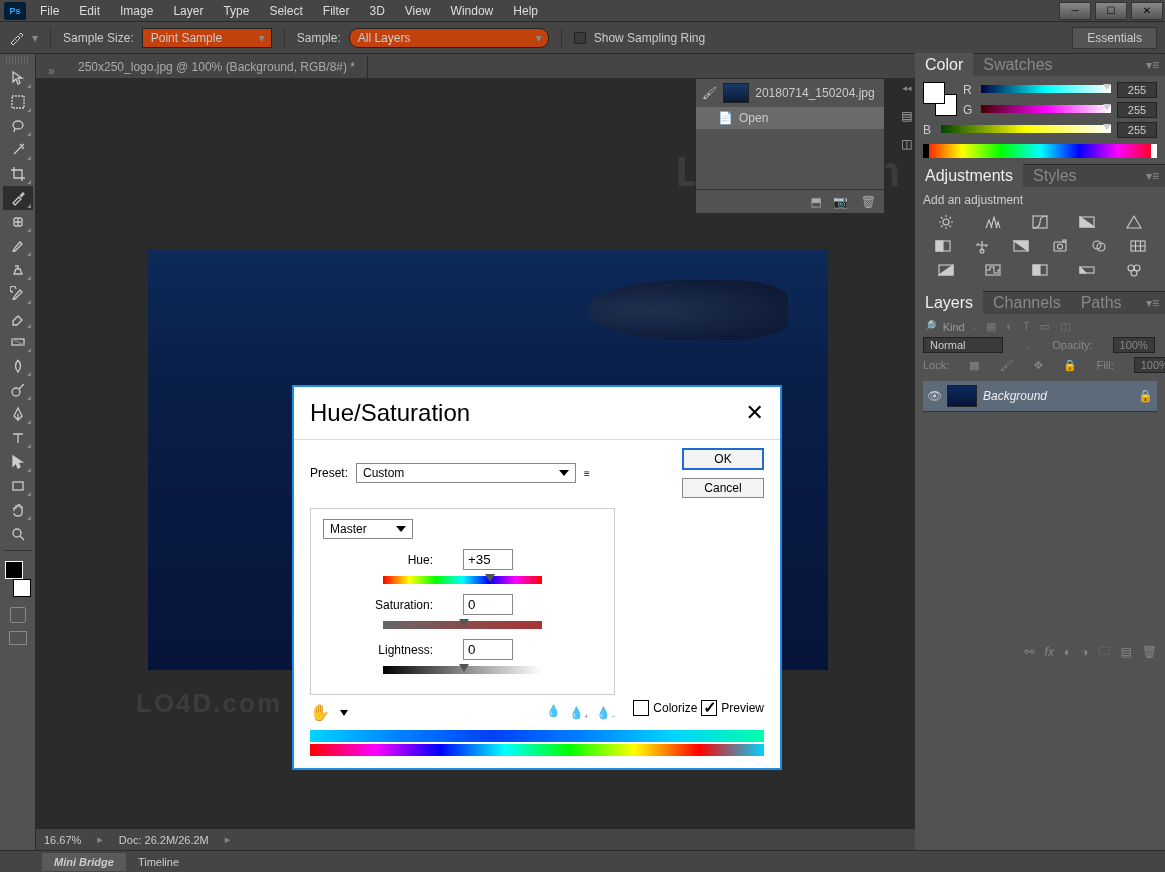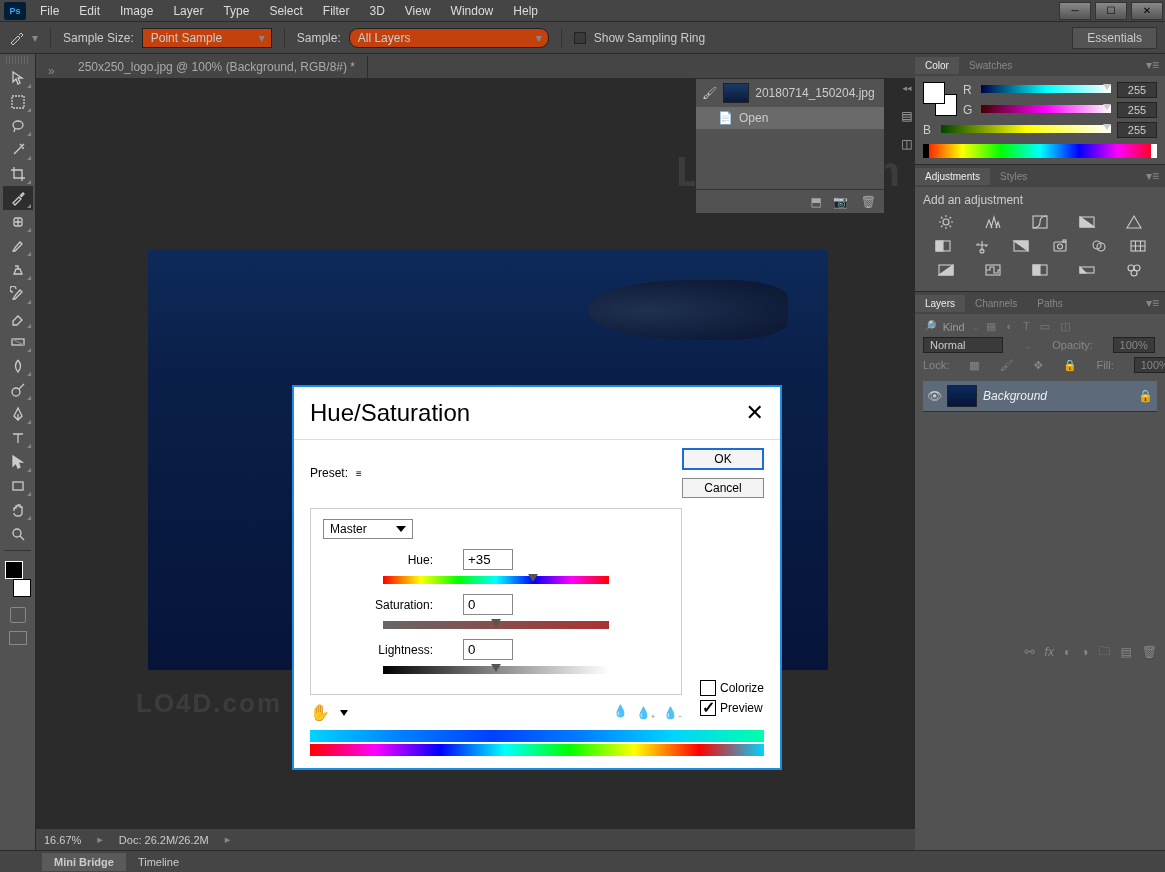--- a/index.html
+++ b/index.html
@@ -38,21 +38,21 @@
 .doc-tab.active { background: #2b2b2b; color: #fff; }
 .canvas-wrap { flex: 1; background: #2b2b2b; position: relative; overflow: hidden; }
 .canvas { position: absolute; left: 112px; top: 172px; width: 680px; height: 420px; background: linear-gradient(180deg,#0d2a5a 0%, #0a1f48 30%, #06143a 100%); overflow:hidden; }
 .fish { position:absolute; right:40px; top:30px; width:200px; height:60px; background: radial-gradient(ellipse at 30% 50%, #1f3050, #0a1530); border-radius: 50% 30% 30% 50%; }
 .status-bar { height: 22px; background: #454545; display: flex; align-items: center; padding: 0 8px; gap: 16px; color: #ccc; font-size: 11px; border-top: 1px solid #2a2a2a; }
 .sb-arrow { color:#888; }
 
 .right-col { width: 250px; background: #454545; display: flex; flex-direction: column; }
 .panel-group { border-bottom: 1px solid #2a2a2a; }
 .panel-tabs { display: flex; background: #454545; height: 22px; align-items: center; }
-.panel-tab { padding: 3px 10px; color: #888; font-size: 10px; }
+.panel-tab { padding: 3px 10px; color: #888; font-size: 16px; }
 .panel-tab.active { background: #525252; color: #eee; }
 .panel-menu { margin-left: auto; padding: 0 6px; color: #888; }
 .panel-body { background: #525252; padding: 6px 8px; }
 
 .color-swatch-pair { width: 34px; height: 34px; position: relative; float: left; margin-right: 6px; }
 .color-swatch-pair .b { position:absolute; right:0; bottom:0; width:22px; height:22px; background:#fff; border:1px solid #000; }
 .color-swatch-pair .a { position:absolute; left:0; top:0; width:22px; height:22px; background:#fff; border:1px solid #000; }
 .rgb-row { display: flex; align-items: center; margin-bottom: 4px; gap: 6px; }
 .rgb-l { width: 12px; color: #ccc; }
 .rgb-slider { flex:1; height: 10px; position: relative; }
@@ -111,27 +111,27 @@
 .sl-sat { background: linear-gradient(to right,#666,#a33); }
 .sl-lig { background: linear-gradient(to right,#000,#888,#fff); }
 .slider-full .kn { position:absolute; top:-2px; width:0; height:0; border-left:5px solid transparent; border-right:5px solid transparent; border-top:8px solid #555; }
 .dlg-bot { display:flex; align-items:center; gap:8px; }
 .hand-ico { font-size:16px; }
 .drop-squig { border-left:4px solid transparent; border-right:4px solid transparent; border-top:6px solid #000; margin-left:2px; }
 .eyedrops { display:flex; gap:8px; margin-left:auto; color:#888; }
 .chkbox { width:16px; height:16px; border:1.5px solid #000; display:inline-block; position:relative; }
 .chkbox.checked::after { content:"✓"; position:absolute; top:-3px; left:1px; font-size:16px; font-weight:bold; }
 .chk-lbl { display:flex; align-items:center; gap:4px; }
-.chk-col { display:flex; flex-direction:column; gap:4px; margin-left:8px; }
+.chk-col { display:flex; gap:4px; margin-left:8px; }
 .grad-a { height:12px; background: linear-gradient(to right,#00d4ff,#0080ff,#0040ff,#0080ff,#00d4ff,#00ffaa); margin:8px 0 2px; }
 .grad-b { height:12px; background: linear-gradient(to right,red,magenta,blue,cyan,lime,yellow,red,#00d4ff); }
 
 .bottom-panels { position:absolute; bottom:0; left:0; right:0; height:22px; background:#454545; border-top:1px solid #2a2a2a; display:flex; align-items:center; padding-left:42px; }
 .bp-tab { padding:3px 12px; font-size:11px; color:#ccc; }
-.bp-tab.active { background:#5a5a5a; font-weight:bold; }
+.bp-tab.active { background:#5a5a5a; font-weight:bold;font-style:italic; }
 
 .wm { position:absolute; color:rgba(220,220,220,0.10); font-size:42px; font-weight:bold; letter-spacing:2px; pointer-events:none; }
 </style>
 </head>
 <body>
 
 <div class="titlebar">
   <div class="ps-icon">Ps</div>
   <div class="menubar">
     <div class="menubar-item">File</div>
@@ -572,20 +572,24 @@
 </div>
 
 <div class="dialog">
   <div class="dlg-title">
     <h2>Hue/Saturation</h2>
     <span class="dlg-close">✕</span>
   </div>
   <div class="dlg-body">
     <div class="dlg-top">
       <span>Preset:</span>
+      <div class="dlg-select">
+          <span>Custom</span>
+          <span class="dlg-chev"></span>
+        </div>
       <span style="font-size:10px;">≡</span>
       <div class="dlg-btncol">
         <div class="dlg-btn ok">OK</div>
         <div class="dlg-btn">Cancel</div>
       </div>
     </div>
     <div style="display:flex; gap:10px;">
       <div style="flex:1;">
         <div class="dlg-inner">
           <div class="dlg-master">

